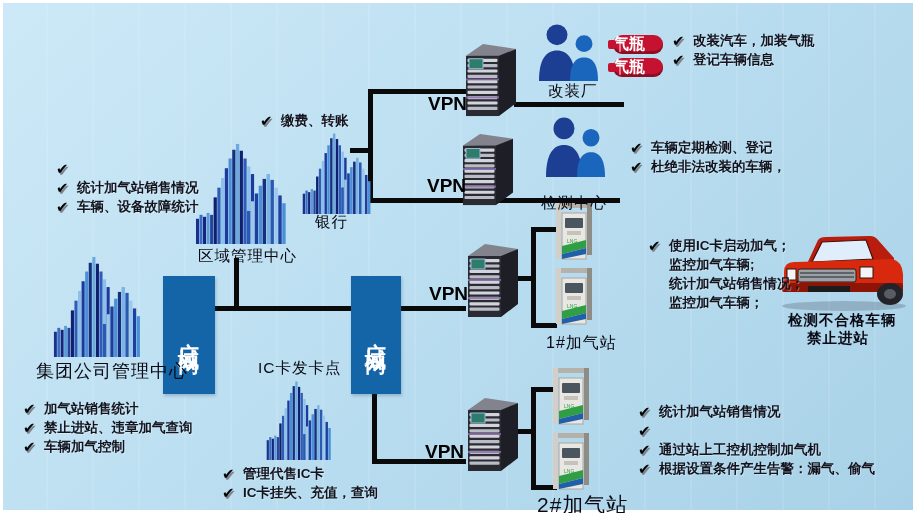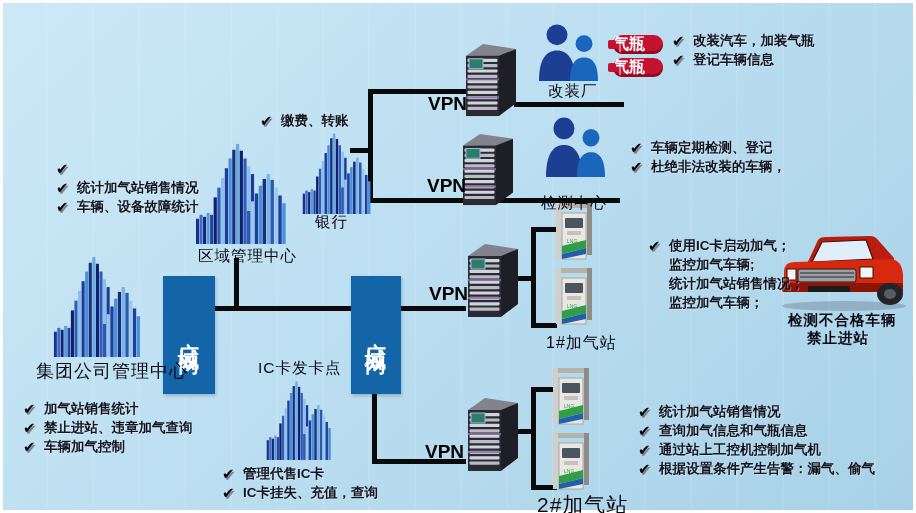--- a/index.html
+++ b/index.html
@@ -466,21 +466,20 @@
         <span class="txt">监控加气车辆；</span>
       </div>
     </div>
   <div class="checklist" style="left:638px;top:402px">
       <div class="row">
         <span class="check">✔</span>
         <span class="txt">统计加气站销售情况</span>
       </div>
       <div class="row">
         <span class="check">✔</span>
-        <span class="txt">查询加气信息和气瓶信息</span>
       </div>
       <div class="row">
         <span class="check">✔</span>
         <span class="txt">通过站上工控机控制加气机</span>
       </div>
       <div class="row">
         <span class="check">✔</span>
         <span class="txt">根据设置条件产生告警：漏气、偷气</span>
       </div>
     </div>

